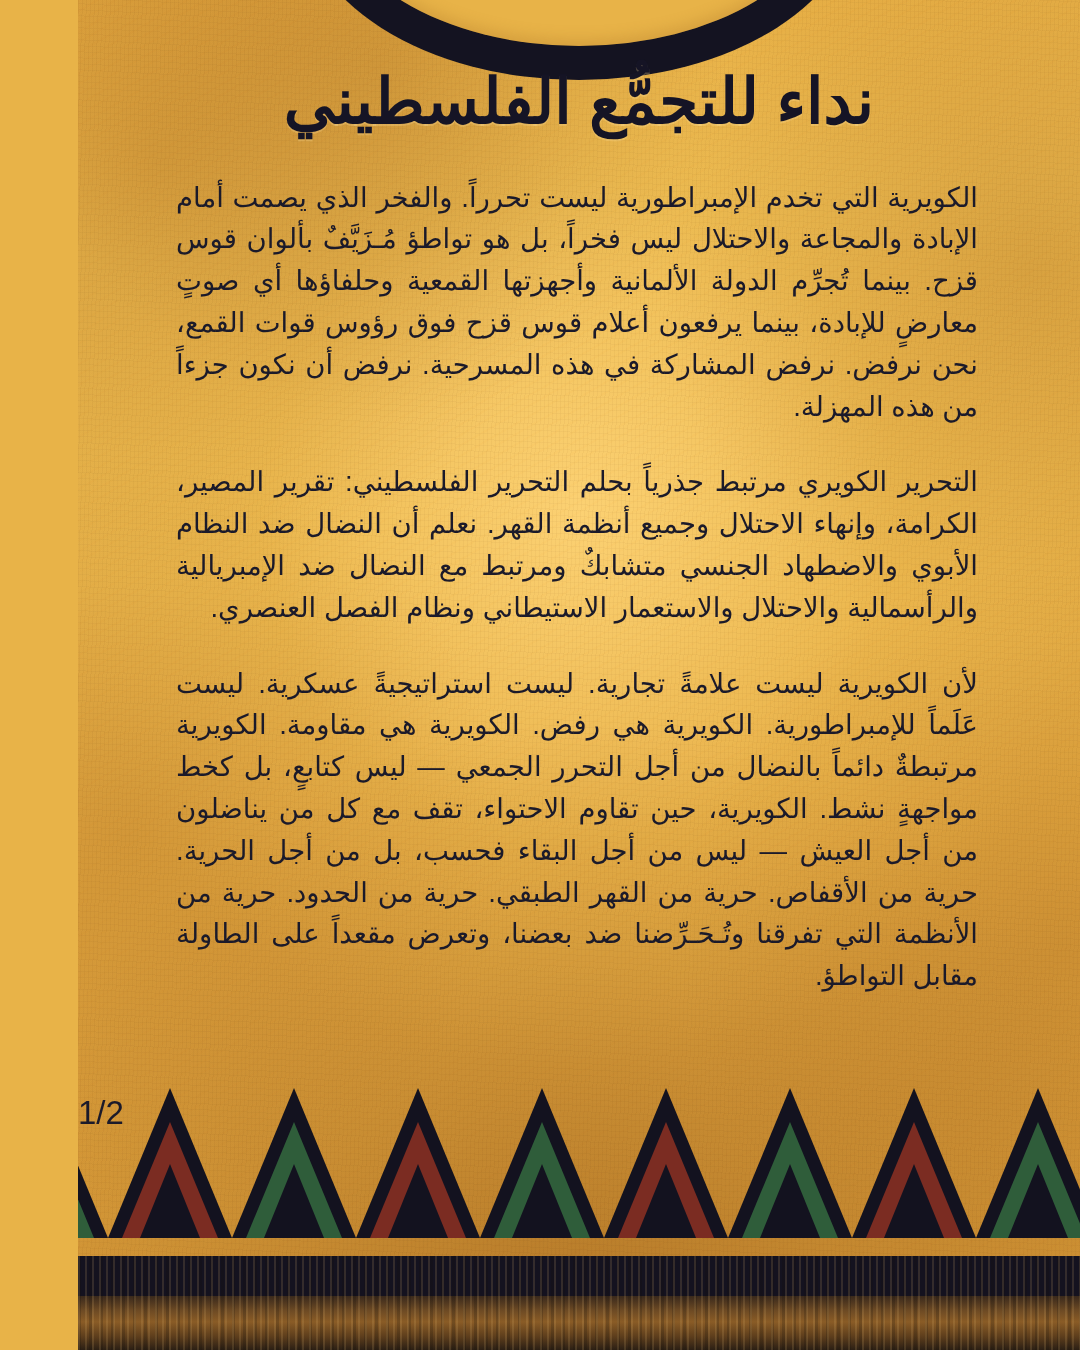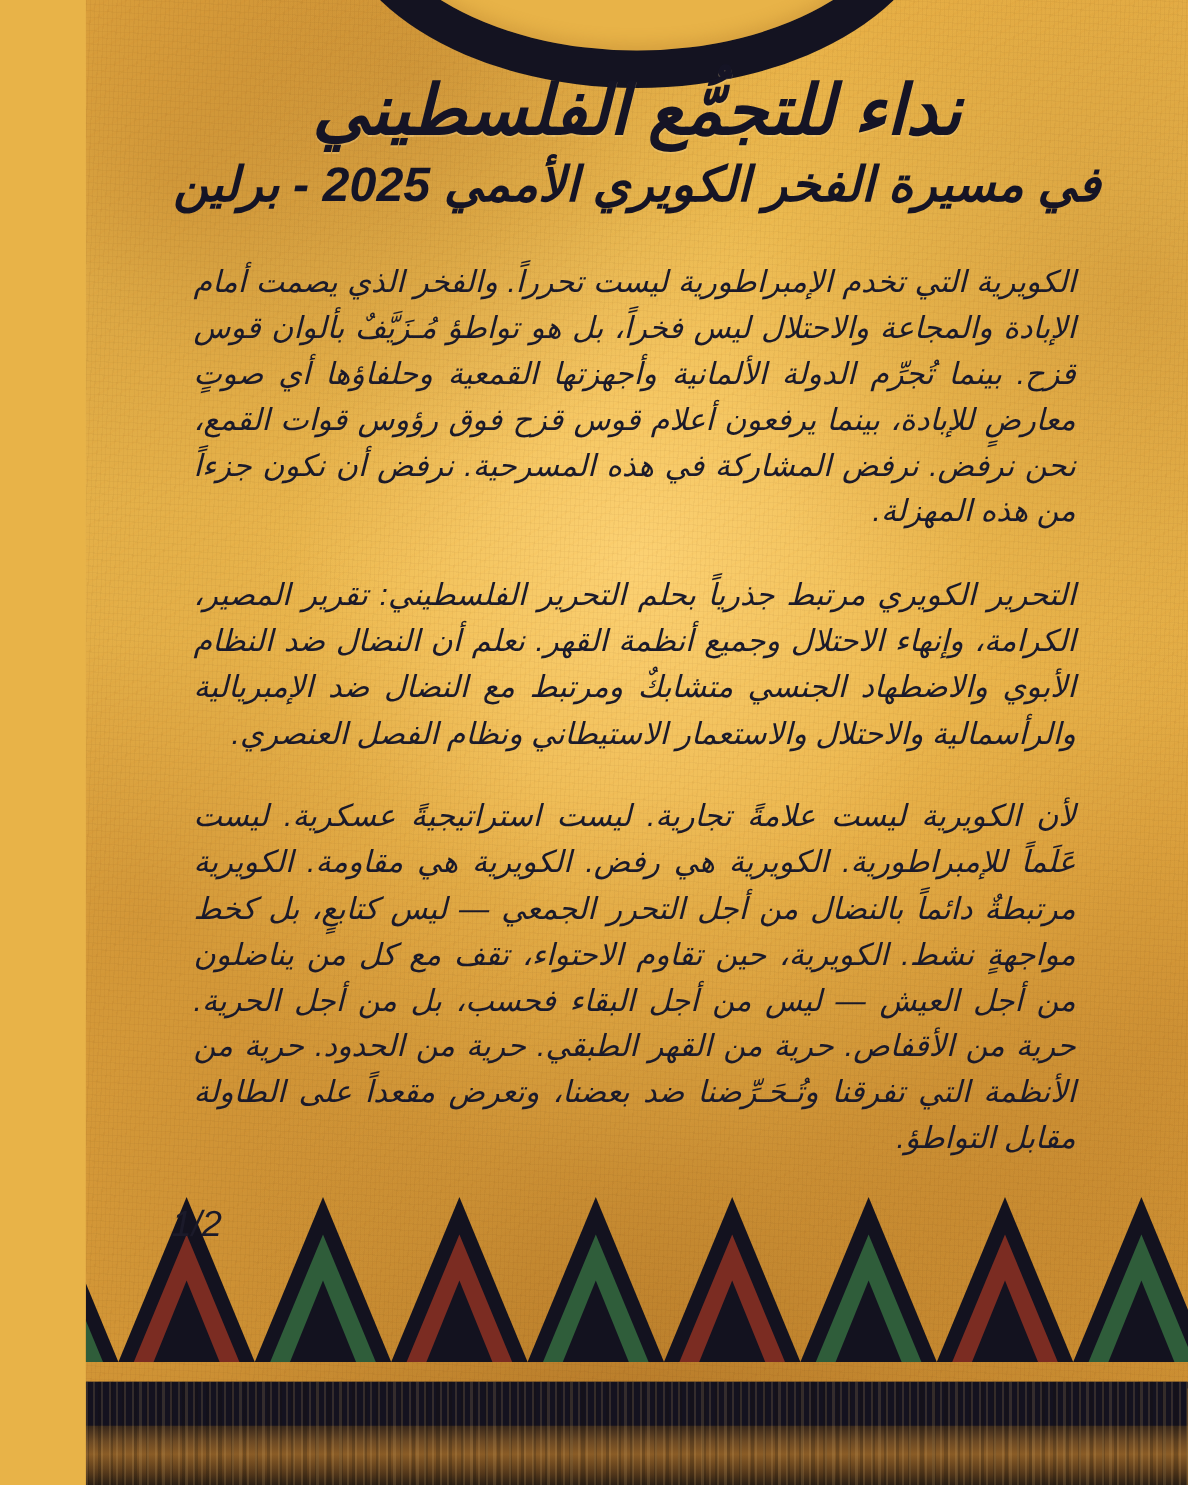--- a/index.html
+++ b/index.html
@@ -15,21 +15,20 @@
   }
 
   .poster {
     position: relative;
     width: 1002px;
     height: 1350px;
     overflow: hidden;
     background:
       radial-gradient(ellipse 70% 55% at 50% 38%, rgba(255, 214, 122, 0.85) 0%, rgba(243, 193, 85, 0.35) 45%, rgba(226, 166, 56, 0.05) 75%),
       linear-gradient(175deg, #e7ae44 0%, #eab94f 18%, #e9b54b 40%, #e2a841 62%, #d79b39 82%, #cf9234 100%);
-    font-style: italic;
   }
 
   
   .grain {
     position: absolute;
     inset: 0;
     pointer-events: none;
     background-image:
       repeating-linear-gradient(92deg, rgba(120, 78, 20, 0.055) 0px, rgba(120, 78, 20, 0.055) 1px, rgba(255,255,255,0) 1px, rgba(255,255,255,0) 4px),
       repeating-linear-gradient(3deg, rgba(90, 55, 12, 0.04) 0px, rgba(90, 55, 12, 0.04) 1px, rgba(255,255,255,0) 1px, rgba(255,255,255,0) 6px),
@@ -122,21 +121,20 @@
   .para:last-child {
     margin-bottom: 0;
   }
 
   .page-number {
     position: absolute;
     left: 0;
     right: 0;
     bottom: 218px;
     text-align: left;
-    padding-left: 78px;
     font-size: 33px;
     color: #1b1a2a;
     font-weight: 500;
     z-index: 7;
     direction: ltr;
   }
 
   
   .bottom-band {
     position: absolute;
@@ -225,21 +223,20 @@
   <div class="grain"></div>
   <div class="blotches"></div>
 
   <div class="top-arch"></div>
   <div class="top-arch-inner"></div>
 
   <div class="content">
 
     <div class="headline-block">
       <h1 class="headline">نداء للتجمُّع الفلسطيني</h1>
-      <h2 class="subheadline">في مسيرة الفخر الكويري الأممي 2025 - برلين</h2>
     </div>
 
     <div class="body-block">
       <p class="para">الكويرية التي تخدم الإمبراطورية ليست تحرراً. والفخر الذي يصمت أمام الإبادة والمجاعة والاحتلال ليس فخراً، بل هو تواطؤ مُـزَيَّفٌ بألوان قوس قزح. بينما تُجرِّم الدولة الألمانية وأجهزتها القمعية وحلفاؤها أي صوتٍ معارضٍ للإبادة، بينما يرفعون أعلام قوس قزح فوق رؤوس قوات القمع، نحن نرفض. نرفض المشاركة في هذه المسرحية. نرفض أن نكون جزءاً من هذه المهزلة.</p>
       <p class="para">التحرير الكويري مرتبط جذرياً بحلم التحرير الفلسطيني: تقرير المصير، الكرامة، وإنهاء الاحتلال وجميع أنظمة القهر. نعلم أن النضال ضد النظام الأبوي والاضطهاد الجنسي متشابكٌ ومرتبط مع النضال ضد الإمبريالية والرأسمالية والاحتلال والاستعمار الاستيطاني ونظام الفصل العنصري.</p>
       <p class="para">لأن الكويرية ليست علامةً تجارية. ليست استراتيجيةً عسكرية. ليست عَلَماً للإمبراطورية. الكويرية هي رفض. الكويرية هي مقاومة. الكويرية مرتبطةٌ دائماً بالنضال من أجل التحرر الجمعي — ليس كتابعٍ، بل كخط مواجهةٍ نشط. الكويرية، حين تقاوم الاحتواء، تقف مع كل من يناضلون من أجل العيش — ليس من أجل البقاء فحسب، بل من أجل الحرية. حرية من الأقفاص. حرية من القهر الطبقي. حرية من الحدود. حرية من الأنظمة التي تفرقنا وتُـحَـرِّضنا ضد بعضنا، وتعرض مقعداً على الطاولة مقابل التواطؤ.</p>
     </div>
 
   </div>
 

